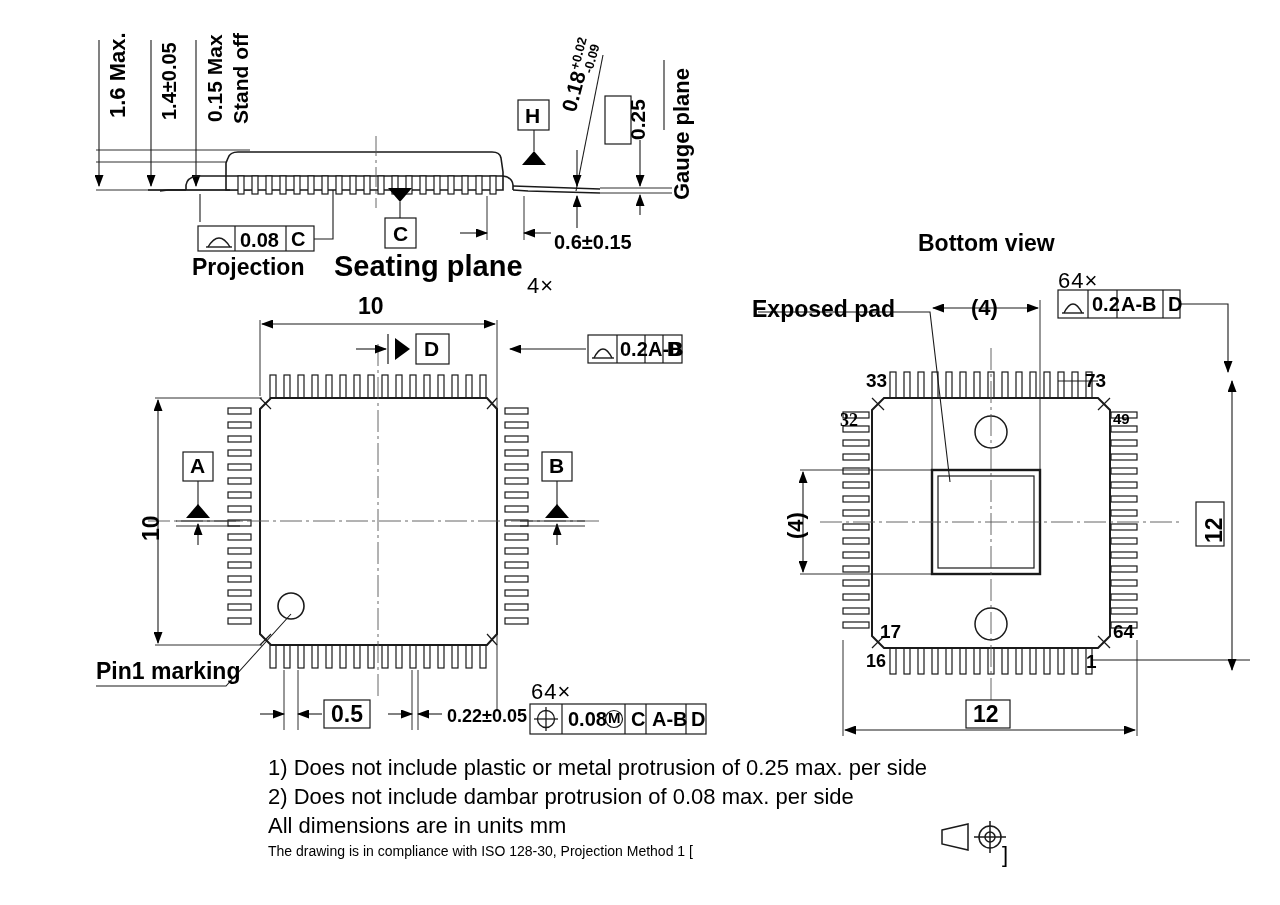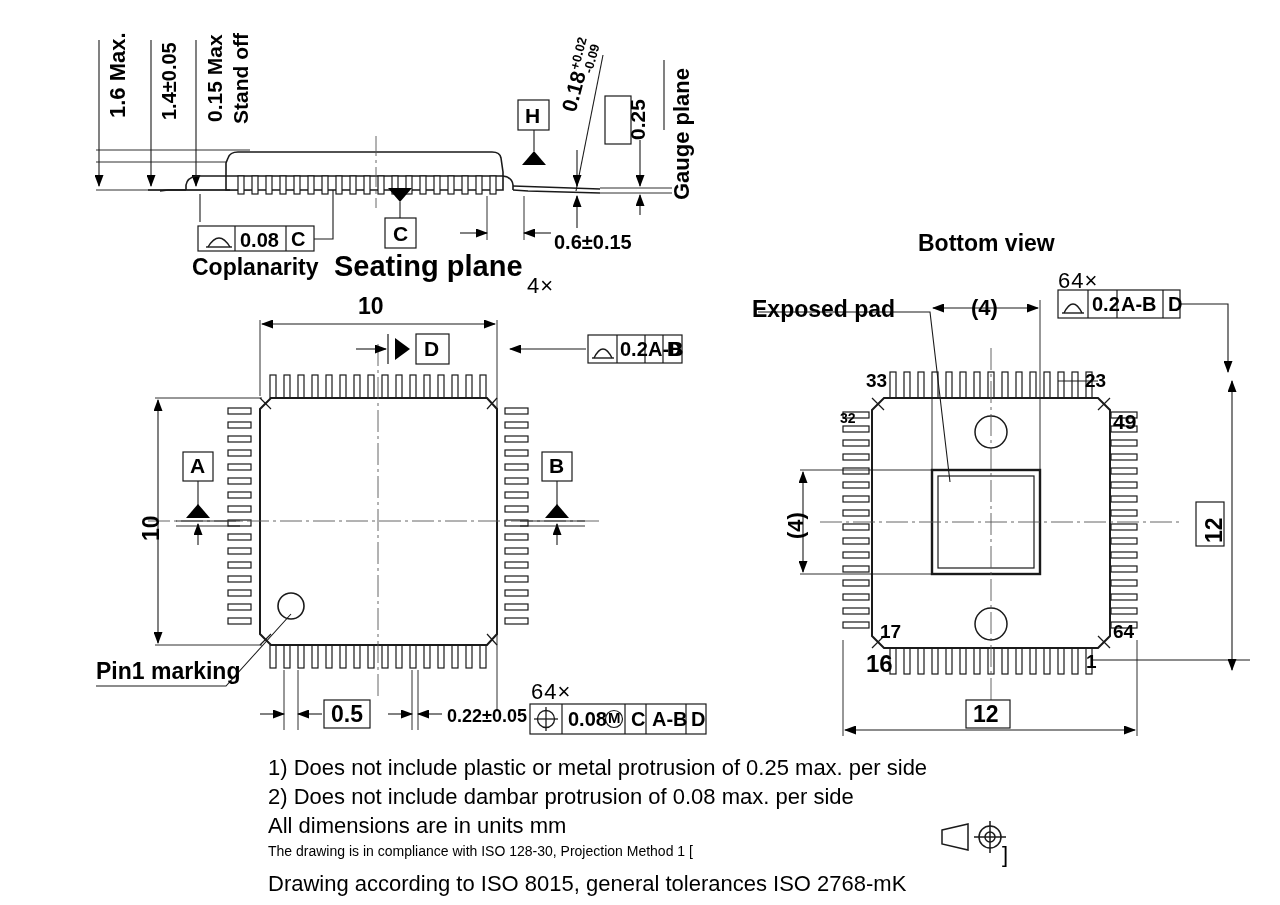--- a/index.html
+++ b/index.html
@@ -387,21 +387,21 @@
   </div>
 </div>
 
 <div class="txt b" style="left:525px;top:105px;font-size:21px;">H</div>
 <div class="txt rot90 b" style="left:627px;top:140px;font-size:21px;">0.25</div>
 <div class="txt rot90 b" style="left:671px;top:200px;font-size:22px;">Gauge plane</div>
 <div class="txt b" style="left:554px;top:232px;font-size:20px;"><span>0.6±0.15</span></div>
 
 <div class="txt b" style="left:240px;top:230px;font-size:20px;">0.08</div>
 <div class="txt b" style="left:291px;top:229px;font-size:20px;">C</div>
-<div class="txt b" style="left:192px;top:256px;font-size:23px;">Coplanarity</div>
+<div class="txt b" style="left:192px;top:256px;font-size:23px;">Projection</div>
 <div class="txt b" style="left:393px;top:223px;font-size:21px;">C</div>
 <div class="txt b" style="left:334px;top:252px;font-size:29px;">Seating plane</div>
 
 <div class="txt b" style="left:358px;top:295px;font-size:23px;">10</div>
 <div class="txt rot90 b" style="left:140px;top:541px;font-size:23px;">10</div>
 <div class="txt b" style="left:190px;top:455px;font-size:21px;">A</div>
 <div class="txt b" style="left:549px;top:455px;font-size:21px;">B</div>
 <div class="txt b" style="left:424px;top:338px;font-size:21px;">D</div>
 <div class="txt b" style="left:96px;top:660px;font-size:23px;">Pin1 marking</div>
 <div class="txt b" style="left:331px;top:703px;font-size:23px;">0.5</div>
@@ -425,28 +425,27 @@
 <div class="txt rot90 b" style="left:785px;top:539px;font-size:22px;">(4)</div>
 <div class="txt b" style="left:973px;top:703px;font-size:23px;">12</div>
 <div class="txt rot90 b" style="left:1203px;top:543px;font-size:23px;">12</div>
 
 <div class="txt" style="left:1058px;top:270px;font-size:22px;letter-spacing:1px;">64×</div>
 <div class="txt b" style="left:1092px;top:294px;font-size:20px;">0.2</div>
 <div class="txt b" style="left:1121px;top:294px;font-size:20px;">A-B</div>
 <div class="txt b" style="left:1168px;top:294px;font-size:20px;">D</div>
 
 <div class="txt b" style="left:866px;top:371px;font-size:19px;">33</div>
-<div class="txt b" style="left:1085px;top:371px;font-size:19px;">23</div>
-<div class="txt b" style="left:840px;top:411px;font-size:14px;">32</div>
-<div class="txt b" style="left:1113px;top:411px;font-size:21px;">49</div>
+<div class="txt b" style="left:1085px;top:371px;font-size:19px;">73</div>
+<div class="txt b" style="left:840px;top:411px;font-size:18px;font-family:Liberation Serif, serif;">32</div>
+<div class="txt b" style="left:1113px;top:411px;font-size:15px;">49</div>
 <div class="txt b" style="left:840px;top:622px;font-size:19px;margin-left:40px;">17</div>
 <div class="txt b" style="left:1113px;top:622px;font-size:19px;text-align:right;">64</div>
-<div class="txt b" style="left:866px;top:652px;font-size:24px;text-align:right;">16</div>
+<div class="txt b" style="left:866px;top:652px;font-size:18px;text-align:right;">16</div>
 <div class="txt b" style="left:1086px;top:652px;font-size:19px;">1</div>
 
 <div class="txt" style="left:268px;top:757px;font-size:22px;">1) Does not include plastic or metal protrusion of 0.25 max. per side</div>
 <div class="txt" style="left:268px;top:786px;font-size:22px;">2) Does not include dambar protrusion of 0.08 max. per side</div>
 <div class="txt" style="left:268px;top:815px;font-size:22px;">All dimensions are in units mm</div>
 <div class="txt" style="left:268px;top:844px;font-size:14px;text-align:center;">The drawing is in compliance with ISO 128-30, Projection Method 1 [</div>
 <div class="txt" style="left:1002px;top:844px;font-size:22px;">]</div>
-<div class="txt" style="left:268px;top:873px;font-size:22px;">Drawing according to ISO 8015, general tolerances ISO 2768-mK</div>
 
 </div>
 
 </body></html>

